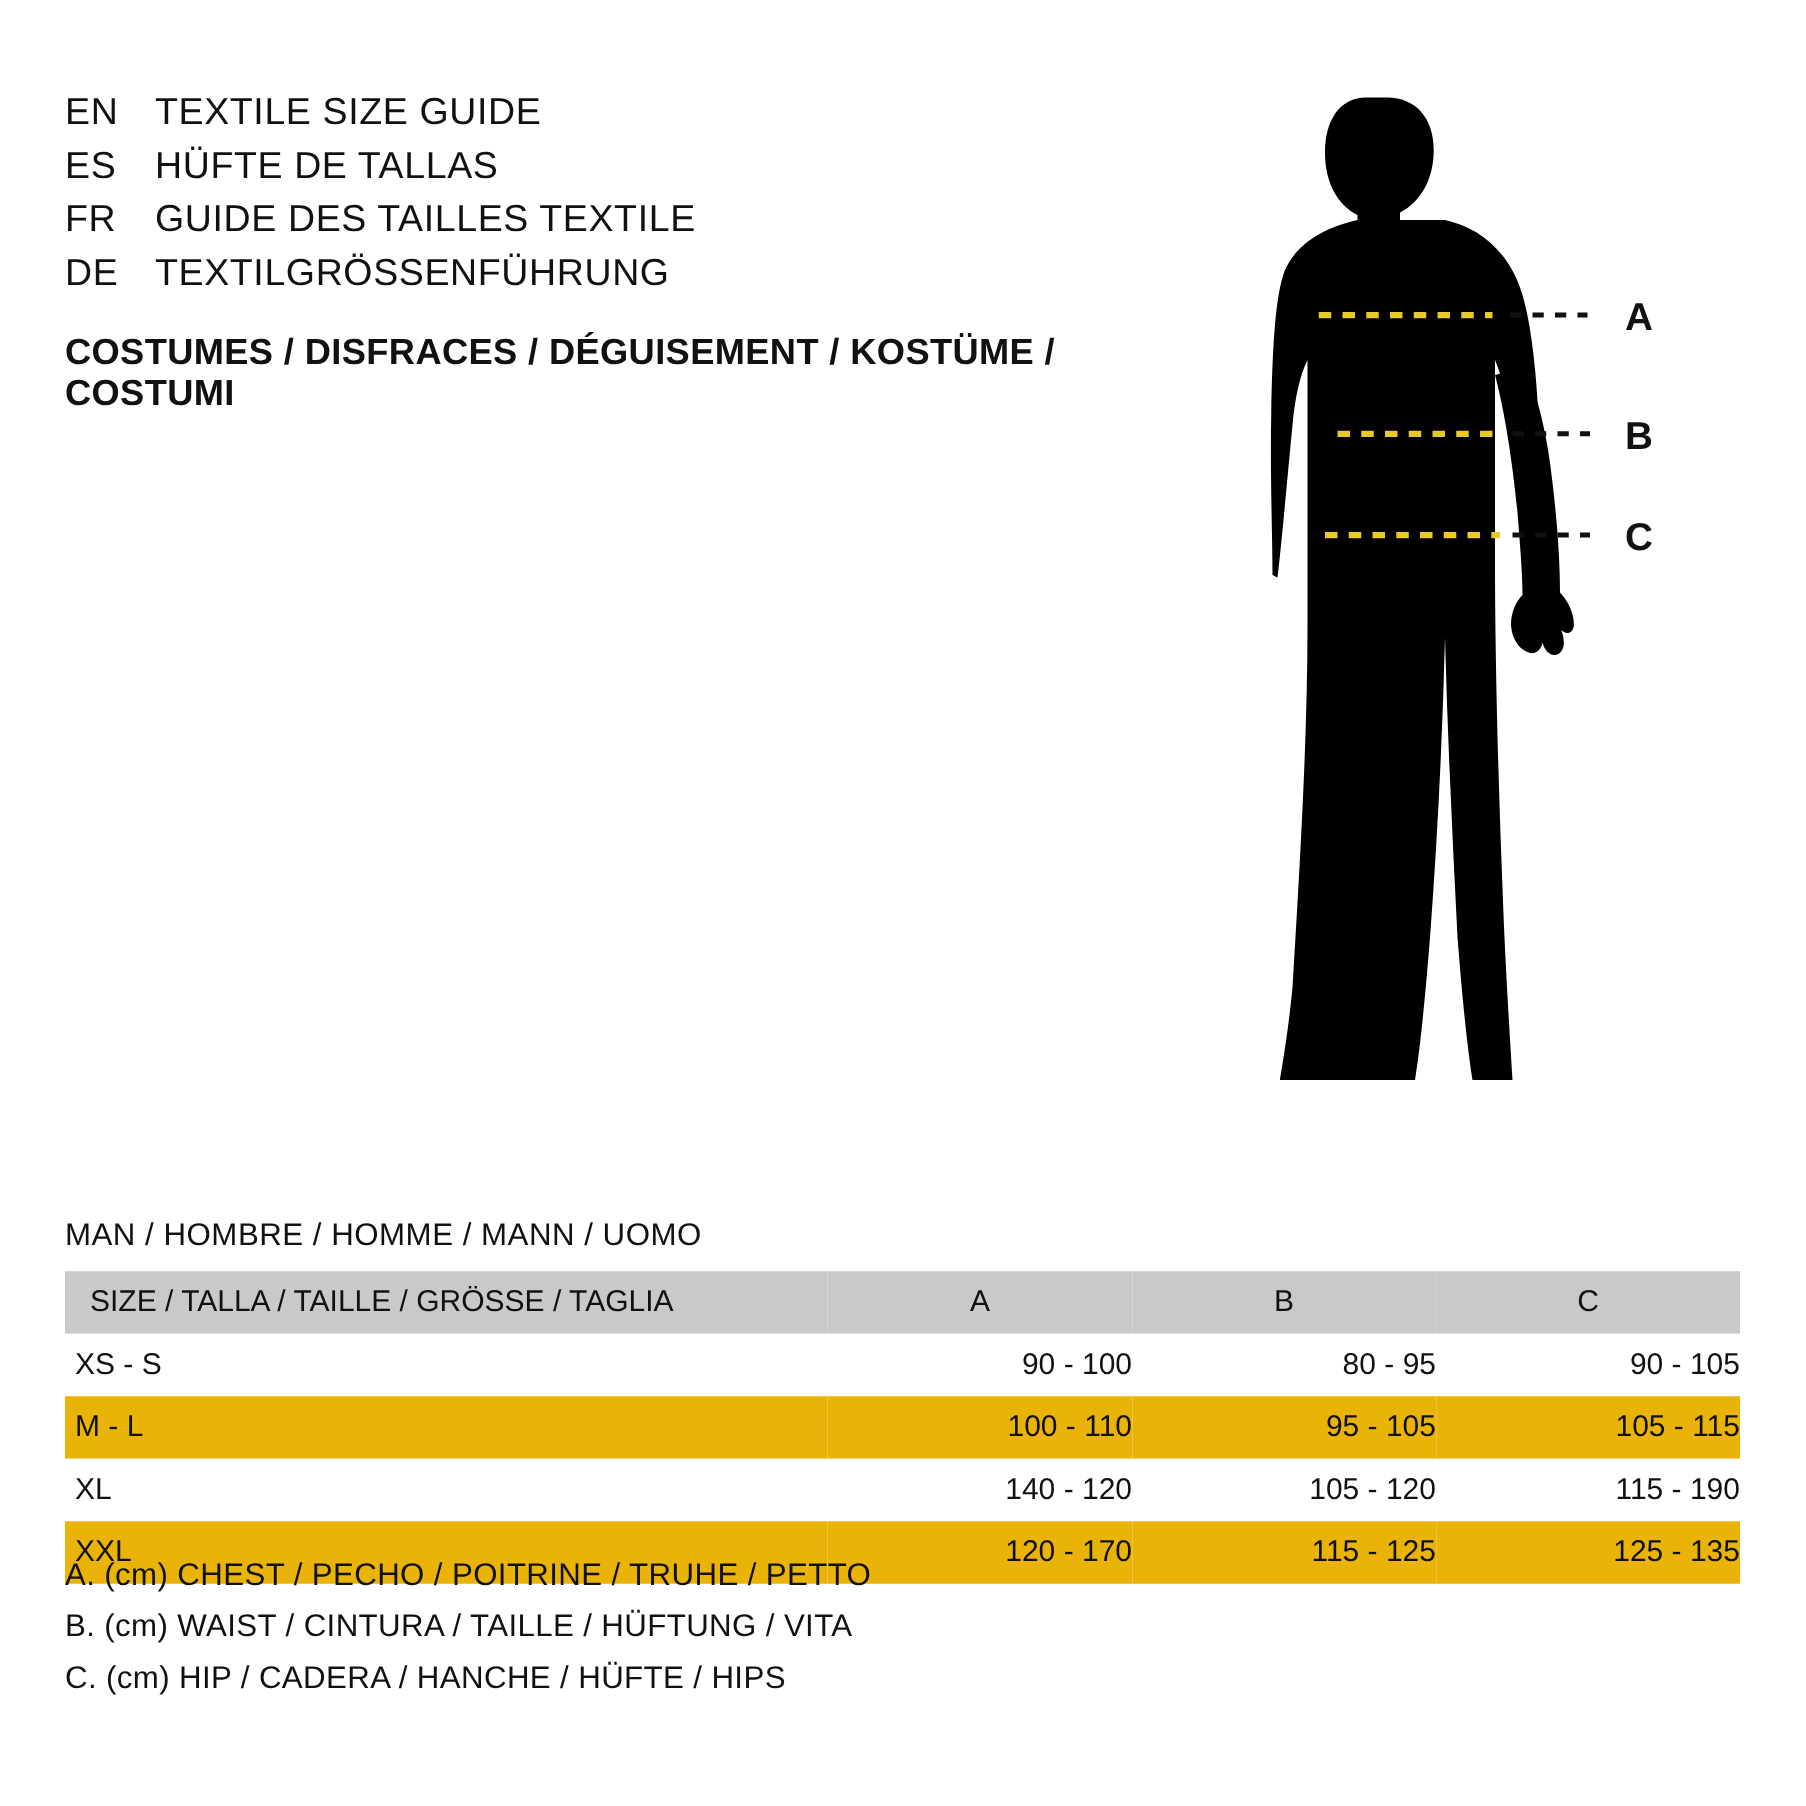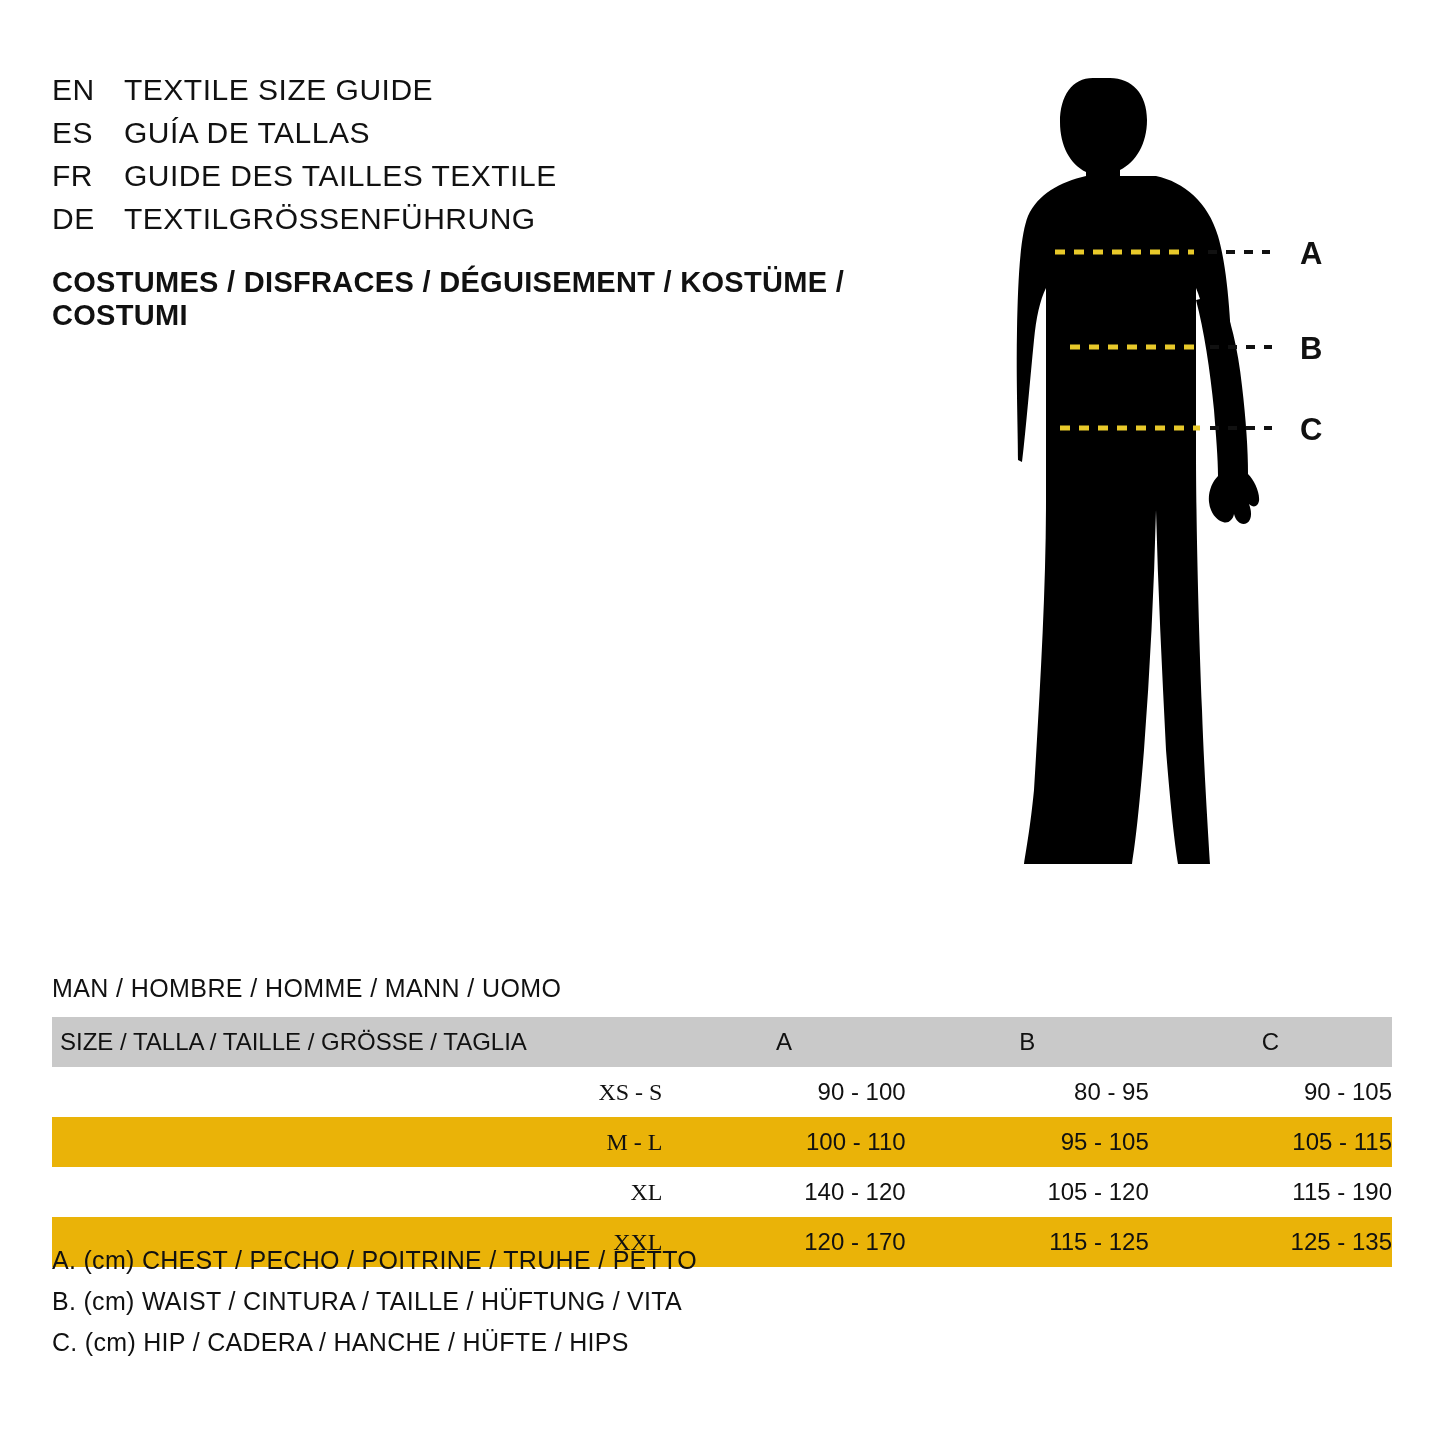--- a/index.html
+++ b/index.html
@@ -82,29 +82,28 @@
     padding: 8px 0;
     height: 34px;
   }
   table.size-table thead th {
     background: #c9c9c9;
     font-weight: normal;
     text-align: center;
   }
   table.size-table thead th.first-col {
     text-align: left;
-    padding-left: 8px;
+    padding-left: 20px;
   }
   table.size-table tbody td {
     text-align: right;
   }
   table.size-table tbody td.first-col {
-    text-align: right;
+    text-align: left;
     padding-left: 8px;
-    font-family: Liberation Serif, serif;
   }
   table.size-table tbody tr.alt td {
     background: #eab308;
   }
   table.size-table tbody tr.plain td {
     background: #ffffff;
   }
   .col-size { width: 610px; }
   .col-m { width: 243px; }
 
@@ -123,21 +122,21 @@
 <body>
 
 <div class="header-block">
 
   <div class="lang-row">
     <span class="lang-code">EN</span>
     <span class="lang-text">TEXTILE SIZE GUIDE</span>
   </div>
   <div class="lang-row">
     <span class="lang-code">ES</span>
-    <span class="lang-text">GUÍA DE TALLAS</span>
+    <span class="lang-text">HÜFTE DE TALLAS</span>
   </div>
   <div class="lang-row">
     <span class="lang-code">FR</span>
     <span class="lang-text">GUIDE DES TAILLES TEXTILE</span>
   </div>
   <div class="lang-row">
     <span class="lang-code">DE</span>
     <span class="lang-text">TEXTILGRÖSSENFÜHRUNG</span>
   </div>
 

